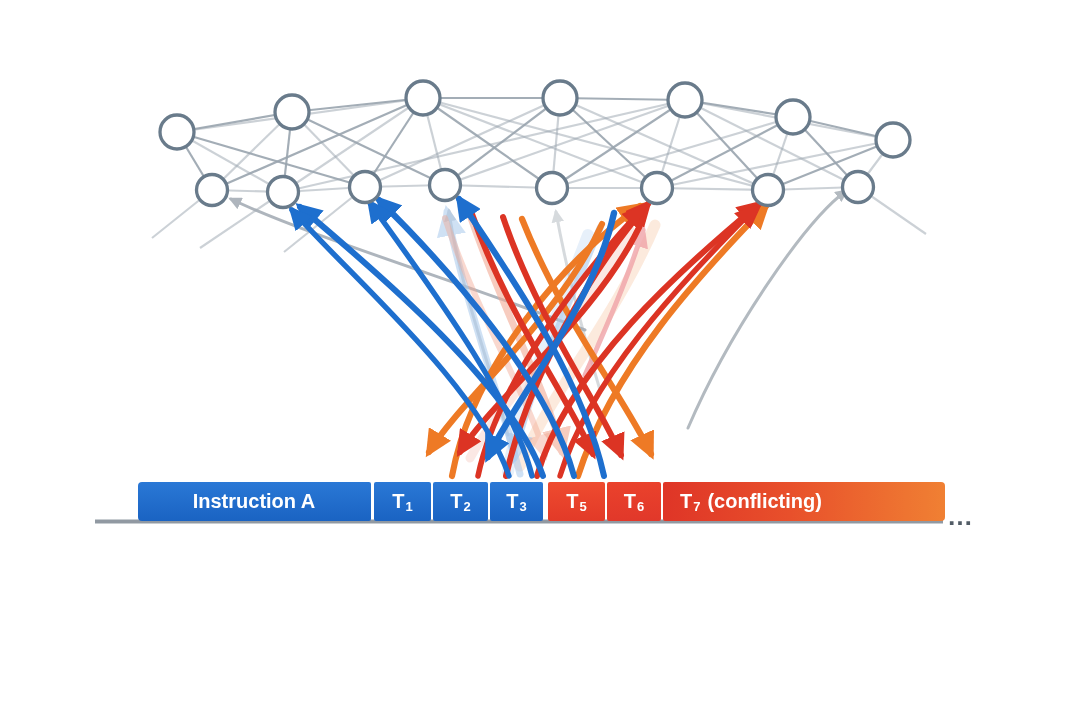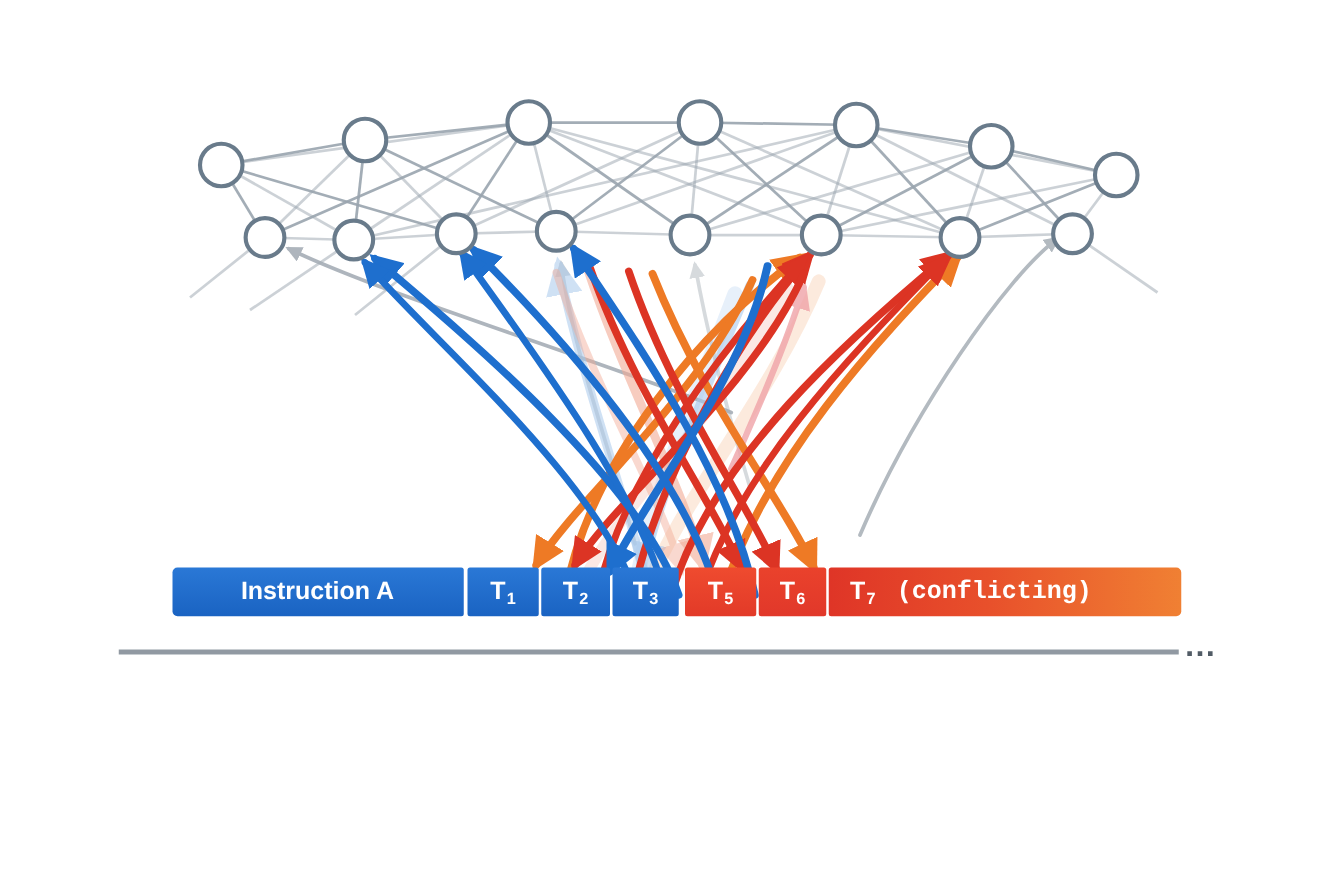--- a/index.html
+++ b/index.html
@@ -5,30 +5,30 @@
   html,body{margin:0;padding:0;background:#ffffff;}
   #stage{position:relative;width:1075px;height:716px;background:#ffffff;overflow:hidden;
          font-family:"Liberation Sans", sans-serif;}
   #net{position:absolute;left:0;top:0;}
   .edge{stroke:#9aa5af;stroke-width:2.2;opacity:.9;}
   .edge.lt{opacity:.5;}
   .node{fill:#ffffff;stroke:#697b8b;stroke-width:3.3;}
   .shaft{fill:none;stroke-linecap:round;}
 
   
-  .tok{position:absolute;top:454px;height:39px;display:flex;align-items:center;justify-content:center;
+  .tok{position:absolute;top:482px;height:39px;display:flex;align-items:center;justify-content:center;
        color:#ffffff;font-weight:bold;font-size:20px;border-radius:2px;white-space:pre;}
   .tok.blue{background:linear-gradient(180deg,#2a78d6 0%,#1a63c2 100%);}
   .tok.red5{background:linear-gradient(180deg,#ef4b2f 0%,#e23a28 100%);}
   .tok.red6{background:linear-gradient(180deg,#ea422c 0%,#e1382a 100%);background:linear-gradient(180deg,#ea422c 0%,#e1382a 100%);}
   .tok.red7{background:linear-gradient(90deg,#df3527 0%,#e8502b 45%,#f08033 100%);justify-content:flex-start;padding-left:17px;}
   .tok.first{border-top-left-radius:4px;border-bottom-left-radius:4px;}
   .tok.last{border-top-right-radius:4px;border-bottom-right-radius:4px;}
   .ts{font-size:13px;position:relative;top:5px;margin-left:1px;}
-  .tsf{margin-left:17px;font-family:Liberation Mono, monospace;}
+  .tsf{margin-left:7px;}
   #ellipsis{position:absolute;left:947px;top:501px;color:#525c66;font-size:26px;font-weight:bold;
             letter-spacing:2px;}
 </style>
 </head>
 <body>
 
 <div id="stage">
 
   <svg id="net" width="1075" height="716" viewBox="0 0 1075 716">
     <defs>

